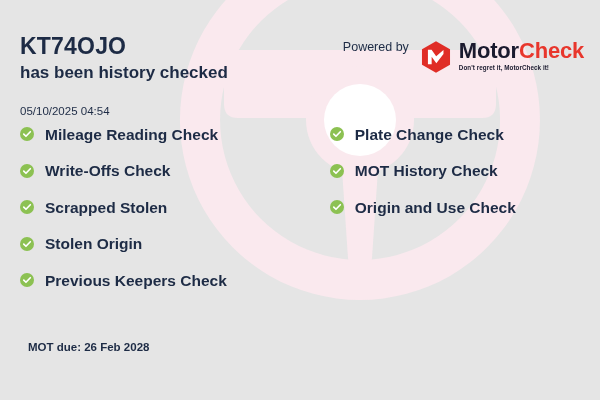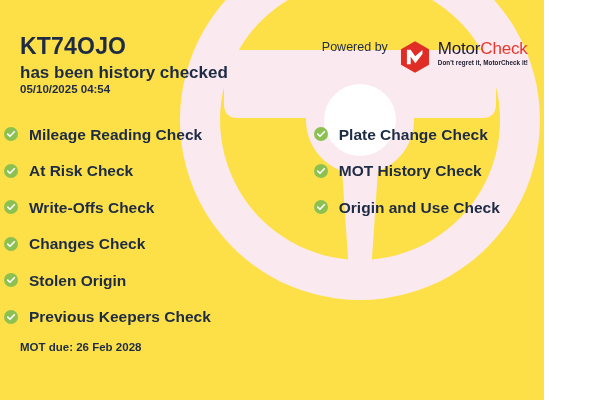--- a/index.html
+++ b/index.html
@@ -8,23 +8,23 @@
   }
   body {
     width: 600px;
     height: 400px;
     background: #ffffff;
     font-family: "Liberation Sans", sans-serif;
     overflow: hidden;
   }
   #card {
     position: relative;
-    width: 544px;
+    width: 600px;
     height: 400px;
-    background: #fde047;
+    background: #e5e5e5;
     overflow: hidden;
   }
 
   
   #watermark {
     position: absolute;
     left: 0;
     top: 0;
     width: 600px;
     height: 400px;
@@ -50,23 +50,23 @@
   #subtitle {
     font-size: 17px;
     font-weight: bold;
     color: #1d2b45;
     line-height: 1.25;
     margin-top: 2px;
     white-space: nowrap;
   }
   #timestamp {
     font-size: 11.5px;
-    font-weight: bold;
-    color: #1d2b45;
-    margin-top: 0;
+    font-weight: normal;
+    color: #1d2b45;
+    margin-top: 22px;
     white-space: nowrap;
   }
 
   
   #powered {
     position: absolute;
     right: 16px;
     top: 40px;
     display: flex;
     align-items: flex-start;
@@ -83,41 +83,41 @@
     height: 34px;
     flex: 0 0 auto;
     margin-right: 6px;
   }
   #logo-text {
     display: flex;
     flex-direction: column;
     justify-content: center;
   }
   #wordmark {
-    font-size: 17px;
-    font-weight: normal;
+    font-size: 22px;
+    font-weight: bold;
     line-height: 1;
     letter-spacing: -0.2px;
     white-space: nowrap;
   }
   .wm-motor { color: #1a1a2e; }
   .wm-check { color: #e8362c; }
   #tagline {
     font-size: 6.3px;
     font-weight: bold;
     color: #1a1a2e;
     margin-top: 2px;
     letter-spacing: 0.05px;
     white-space: nowrap;
   }
 
   
   #checks {
     position: absolute;
-    left: 4px;
+    left: 20px;
     top: 116px;
     width: 560px;
     display: flex;
     z-index: 2;
     gap: 41px;
   }
   .check-col {
     display: flex;
     flex-direction: column;
   }
@@ -138,21 +138,21 @@
     font-size: 15.5px;
     font-weight: bold;
     color: #1d2b45;
     white-space: nowrap;
     line-height: 1;
   }
 
   
   #footer {
     position: absolute;
-    left: 20px;
+    left: 28px;
     top: 341px;
     z-index: 2;
   }
   #mot-due {
     font-size: 11.5px;
     font-weight: bold;
     color: #1d2b45;
     white-space: nowrap;
   }
 </style>
@@ -207,35 +207,28 @@
           <circle cx="8" cy="8" r="8" fill="#8cc152"></circle>
           <path d="M4.3,8.2 L6.8,10.6 L11.8,5.4" fill="none" stroke="#ffffff" stroke-width="1.9" stroke-linecap="round" stroke-linejoin="round"></path>
         </svg>
         <span class="check-label">Mileage Reading Check</span>
       </div>
       <div class="check-item">
         <svg class="check-icon" viewBox="0 0 16 16" xmlns="http://www.w3.org/2000/svg">
           <circle cx="8" cy="8" r="8" fill="#8cc152"></circle>
           <path d="M4.3,8.2 L6.8,10.6 L11.8,5.4" fill="none" stroke="#ffffff" stroke-width="1.9" stroke-linecap="round" stroke-linejoin="round"></path>
         </svg>
-        <span class="check-label">At Risk Check</span>
-      </div>
-      <div class="check-item">
-        <svg class="check-icon" viewBox="0 0 16 16" xmlns="http://www.w3.org/2000/svg">
-          <circle cx="8" cy="8" r="8" fill="#8cc152"></circle>
-          <path d="M4.3,8.2 L6.8,10.6 L11.8,5.4" fill="none" stroke="#ffffff" stroke-width="1.9" stroke-linecap="round" stroke-linejoin="round"></path>
-        </svg>
         <span class="check-label">Write-Offs Check</span>
       </div>
       <div class="check-item">
         <svg class="check-icon" viewBox="0 0 16 16" xmlns="http://www.w3.org/2000/svg">
           <circle cx="8" cy="8" r="8" fill="#8cc152"></circle>
           <path d="M4.3,8.2 L6.8,10.6 L11.8,5.4" fill="none" stroke="#ffffff" stroke-width="1.9" stroke-linecap="round" stroke-linejoin="round"></path>
         </svg>
-        <span class="check-label">Changes Check</span>
+        <span class="check-label">Scrapped Stolen</span>
       </div>
       <div class="check-item">
         <svg class="check-icon" viewBox="0 0 16 16" xmlns="http://www.w3.org/2000/svg">
           <circle cx="8" cy="8" r="8" fill="#8cc152"></circle>
           <path d="M4.3,8.2 L6.8,10.6 L11.8,5.4" fill="none" stroke="#ffffff" stroke-width="1.9" stroke-linecap="round" stroke-linejoin="round"></path>
         </svg>
         <span class="check-label">Stolen Origin</span>
       </div>
       <div class="check-item">
         <svg class="check-icon" viewBox="0 0 16 16" xmlns="http://www.w3.org/2000/svg">

